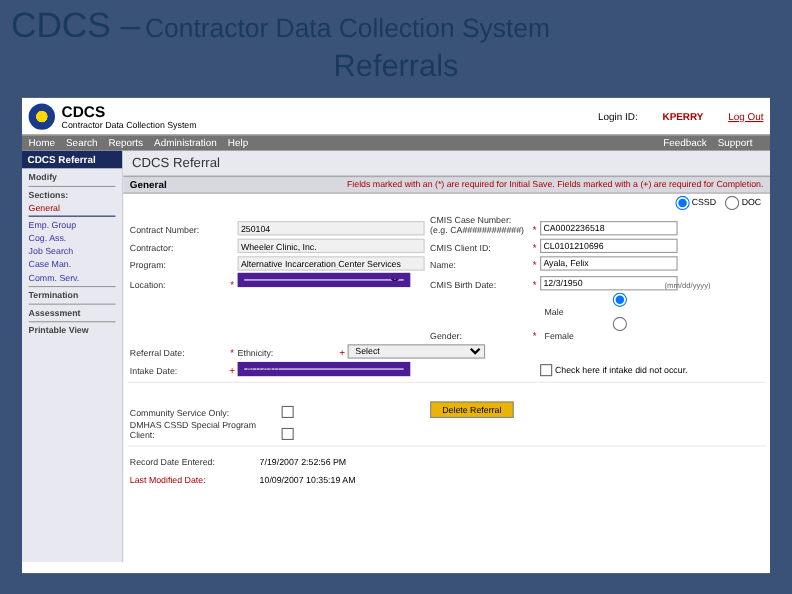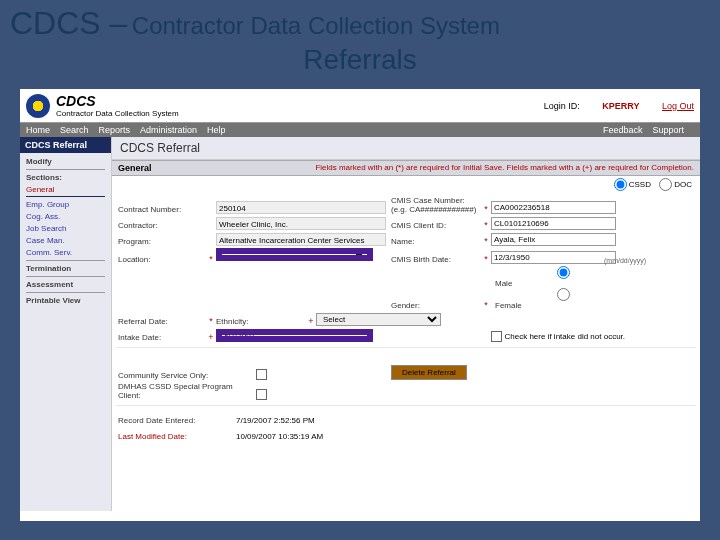--- a/index.html
+++ b/index.html
@@ -4,21 +4,21 @@
 <style>
 *{margin:0;padding:0;box-sizing:border-box;font-family:Arial,sans-serif}
 body{background:#3a5278;width:720px;height:540px;overflow:hidden}
 .slide-title{color:#1a3a5c;padding:5px 10px}
 .slide-title .t1{font-size:32px;font-weight:400}
 .slide-title .t2{font-size:24px;font-weight:400}
 .slide-title .sub{font-size:28px;text-align:center;margin-top:2px}
 .app{background:#fff;margin:8px 20px 10px 20px;height:432px;font-size:9px;color:#000;overflow:hidden}
 .hdr{display:flex;align-items:center;padding:4px 6px;border-bottom:1px solid #999}
 .seal{width:24px;height:24px;border-radius:50%;background:radial-gradient(circle,#ffd700 30%,#1a3a8c 32%);margin-right:6px}
-.brand .b1{font-size:14px;font-weight:bold;font-style:italic}
+.brand .b1{font-size:14px;font-weight:bold;}
 .brand .b2{font-size:8px}
 .hdr-right{margin-left:auto;font-size:9px}
 .hdr-right .uid{color:#a00;font-weight:bold;margin:0 20px}
 .hdr-right a{color:#a00;text-decoration:underline;cursor:pointer}
 .menubar{background:#737373;color:#fff;display:flex;padding:2px 6px;font-size:9px}
 .menubar span{margin-right:10px}
 .menubar .spacer{flex:1;margin:0}
 .body{display:flex;height:calc(100% - 58px)}
 .side{width:92px;background:#e8e8f0;border-right:1px solid #ccc;padding:0}
 .side .tab{background:#1a2a5c;color:#fff;font-size:9px;font-weight:bold;padding:3px 5px}
@@ -37,21 +37,21 @@
 .ast{width:10px;color:#a00;text-align:center;font-size:9px}
 .fld{width:175px}
 .fld input,.fld select{width:157px;height:13px;font-size:8px;border:6px solid #4c1d95;background:#fff;padding:0 2px}
 .fld .ro{border:1px solid #ccc;background:#f0f0f0;display:inline-block;width:170px;height:13px;font-size:8px;padding:0 2px;line-height:13px}
 .lbl2{width:90px;font-size:8px;color:#333}
 .fld2{width:110px}
 .fld2 input,.fld2 select{width:125px;height:13px;font-size:8px;border:1px solid #999;padding:0 2px}
 .hint{font-size:7px;color:#666;margin-left:3px}
 .chk{width:11px;height:11px;border:1px solid #666;display:inline-block;vertical-align:middle}
 .topright{text-align:right;padding:2px 8px;font-size:8px}
-.btn{background:#a16207;border:1px solid #888;padding:2px 10px;font-size:8px;cursor:pointer}
+.btn{background:#eab308;border:1px solid #888;padding:2px 10px;font-size:8px;cursor:pointer}
 .gender{font-size:8px;color:#333;margin-left:4px}
 input[type=radio]{margin:0 2px 0 6px;vertical-align:middle}
 </style>
 </head>
 <body>
 
 <div class="slide-title">
   <div><span class="t1">CDCS –</span> <span class="t2">Contractor Data Collection System</span></div>
   <div class="sub">Referrals</div>
 </div>

